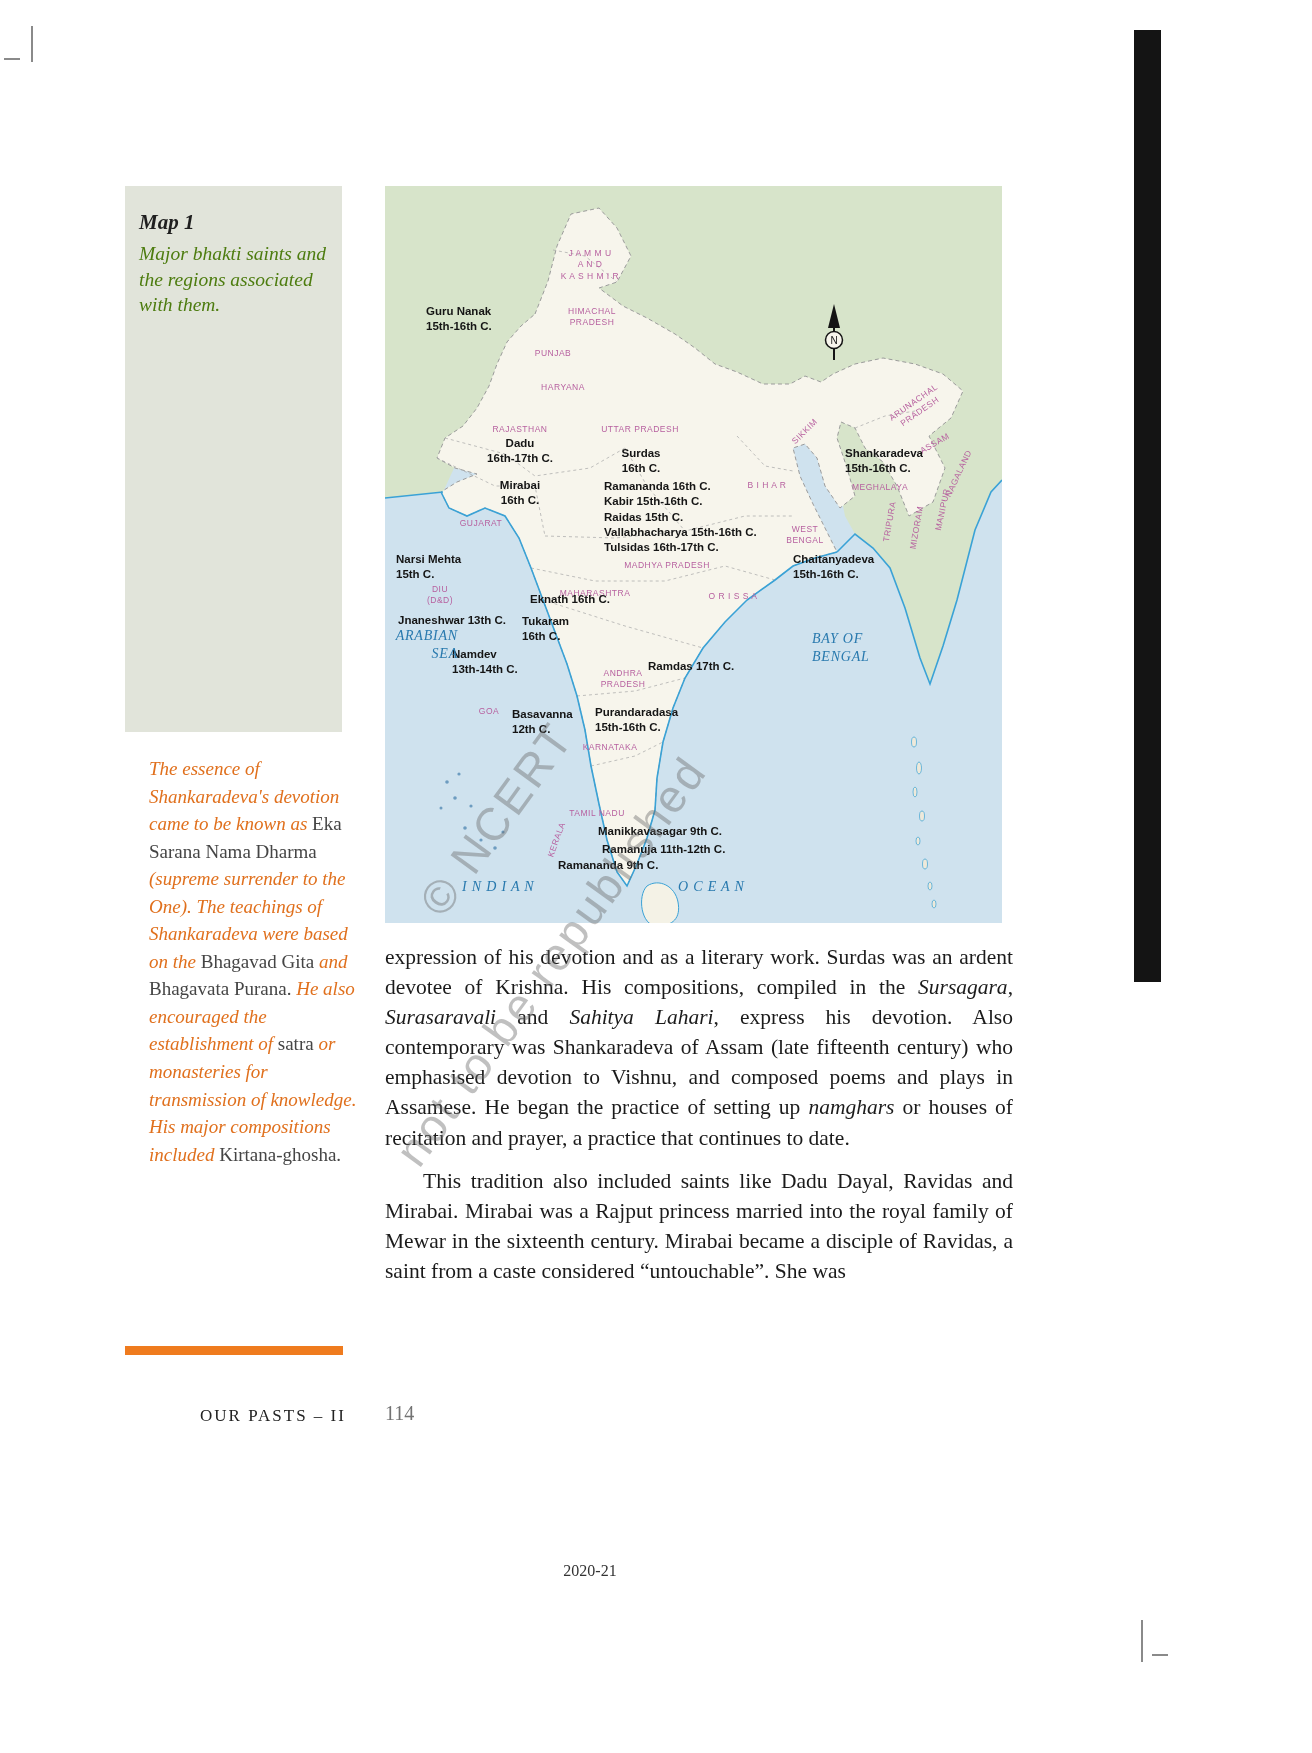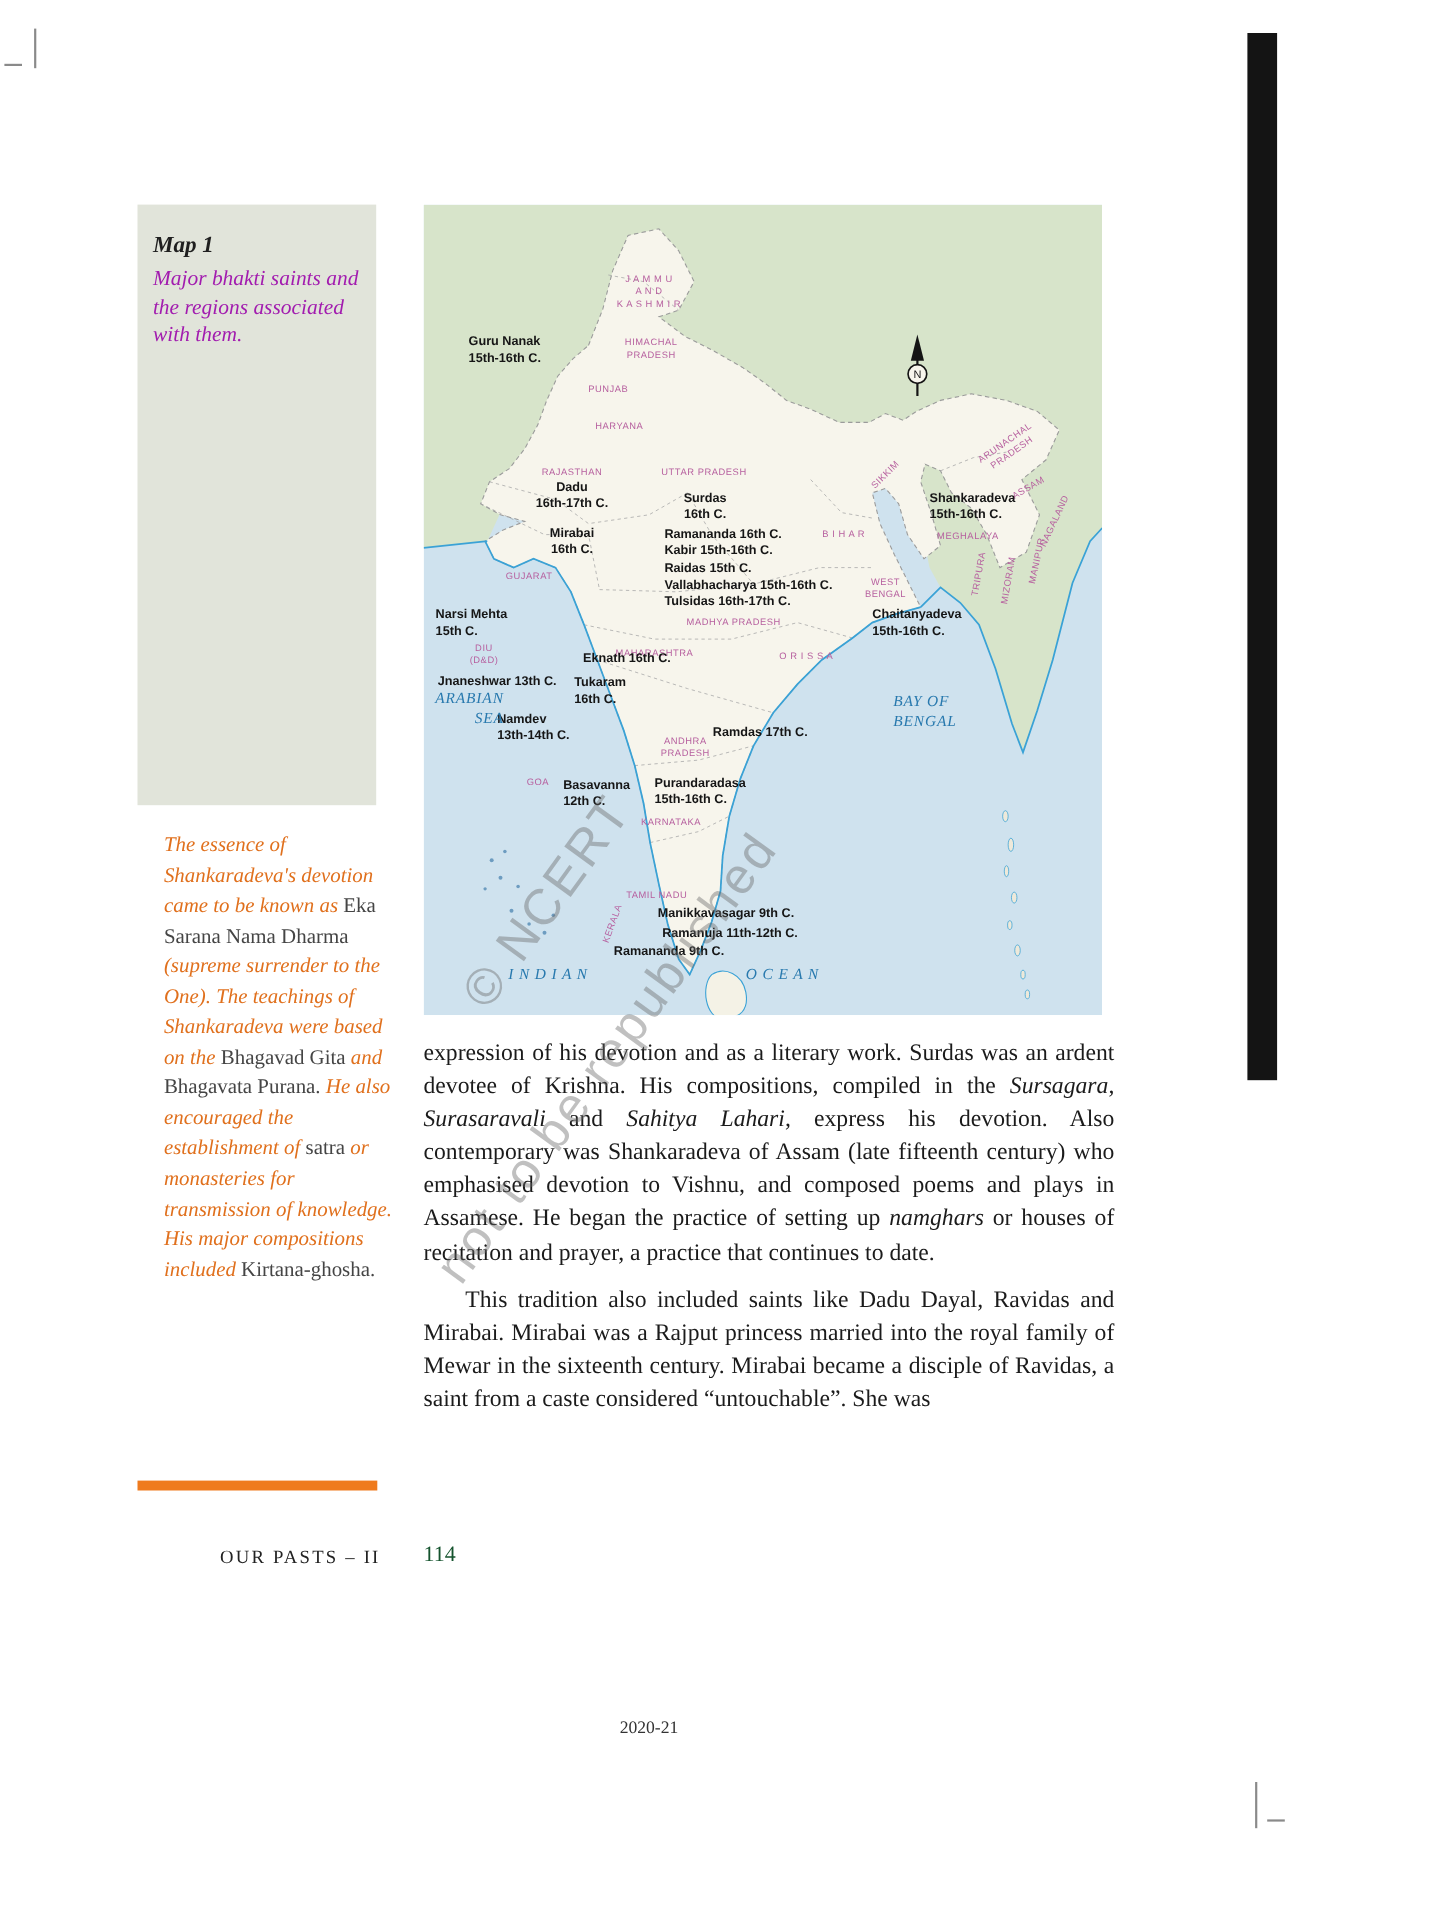--- a/index.html
+++ b/index.html
@@ -13,32 +13,32 @@
   .crop-br-v{left:1141px;top:1620px;width:2px;height:42px;}
   .crop-br-h{left:1152px;top:1654px;width:16px;height:2px;}
 
   
   .chapter-tab{position:absolute;left:1134px;top:30px;width:27px;height:952px;background:#141414;}
 
   
   .caption-box{position:absolute;left:125px;top:186px;width:217px;height:546px;background:#e1e4da;
                box-sizing:border-box;padding:24px 16px 0 14px;}
   .caption-title{font-weight:bold;font-style:italic;font-size:21px;color:#1f1f1f;margin-bottom:6px;}
-  .caption-text{font-style:italic;font-size:19.5px;line-height:1.32;color:#a21caf;}
+  .caption-text{font-style:italic;font-size:19.5px;line-height:1.32;color:#4d7c0f;}
 
   
   .margin-note{position:absolute;left:132px;top:755px;width:208px;
                font-size:19px;line-height:1.45;margin-left:17px;}
   .n-it{font-style:italic;color:#e0701d;}
   .n-rm{font-style:normal;color:#454545;}
 
   .orange-rule{position:absolute;left:125px;top:1346px;width:218px;height:9px;background:#ef7b1e;}
 
   .book-title{position:absolute;left:200px;top:1406px;font-size:17px;letter-spacing:2px;color:#222;}
-  .page-number{position:absolute;left:385px;top:1402px;font-size:20px;color:#14532d;}
+  .page-number{position:absolute;left:385px;top:1402px;font-size:20px;color:#737373;}
   .year-footer{position:absolute;left:0;top:1562px;width:1180px;text-align:center;font-size:16px;color:#333;}
 
   
   .map-figure{position:absolute;left:385px;top:186px;width:617px;height:737px;margin:0;overflow:hidden;}
   .map-figure svg{display:block;}
   #map-labels{position:absolute;left:0;top:0;width:739px;height:737px;}
   .map-lbl{position:absolute;white-space:pre-line;}
   .lbl-state{font-family:"Liberation Sans",sans-serif;font-size:8.5px;line-height:1.35;
              color:#b7609f;letter-spacing:.5px;}
   .lbl-saint{font-family:"Liberation Sans",sans-serif;font-size:11.5px;line-height:1.33;

